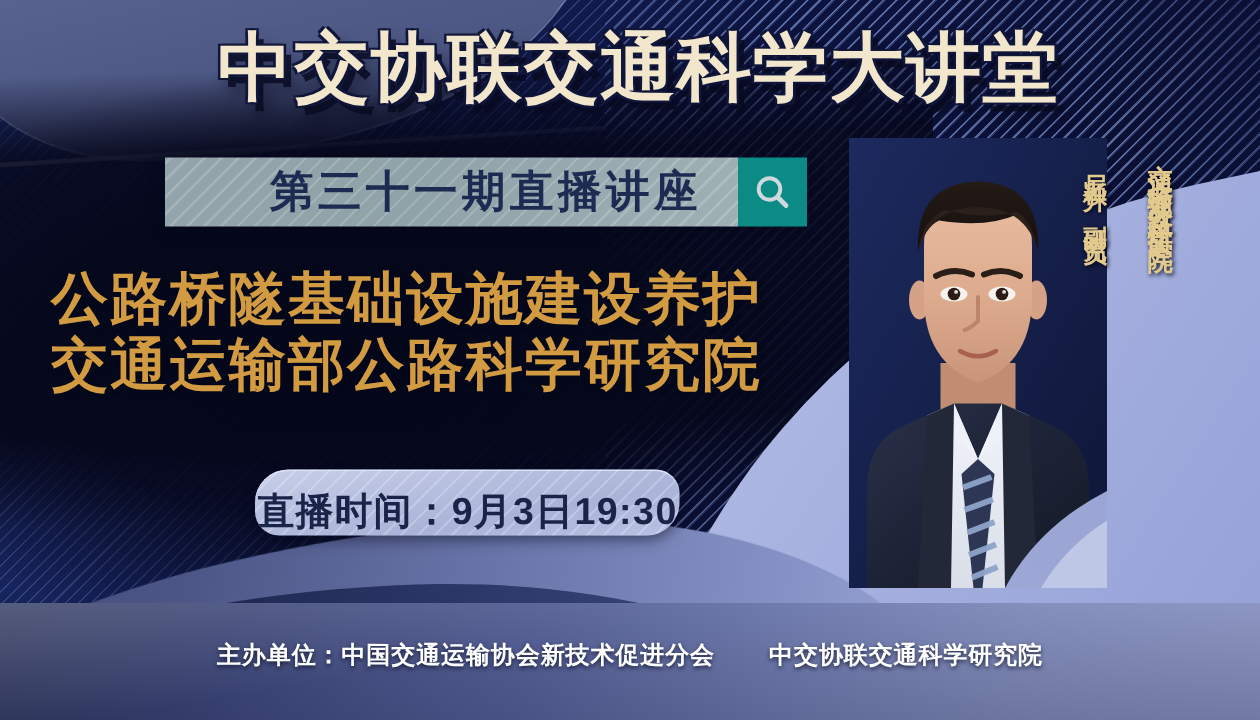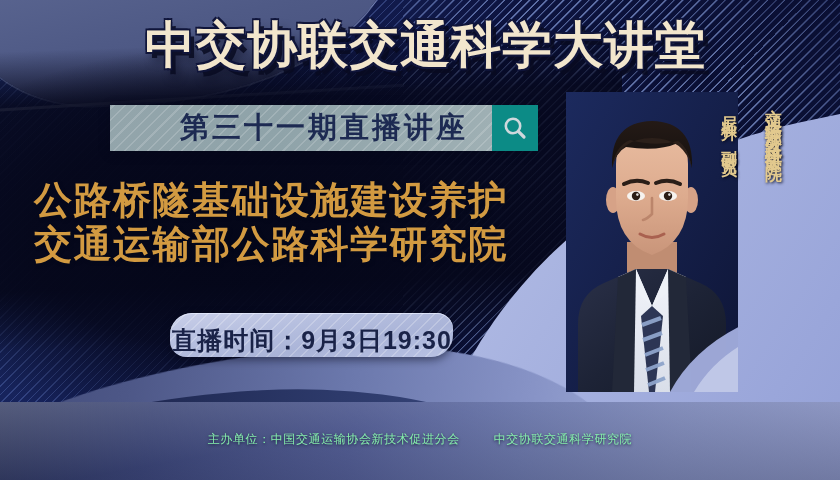--- a/index.html
+++ b/index.html
@@ -342,23 +342,23 @@
     letter-spacing: 5px;
   }
 
   
   .footer-text {
     position: absolute;
     left: 0;
     right: 0;
     bottom: 32px;
     text-align: center;
-    font-size: 12px;
-    font-weight: normal;
-    color: #86efac;
+    font-size: 16px;
+    font-weight: bold;
+    color: #ffffff;
     letter-spacing: 0.6px;
     text-shadow: 0 1px 3px rgba(10,14,40,0.8);
     white-space: nowrap;
   }
   .footer-gap { display: inline-block; width: 26px; }
 </style>
 </head>
 <body>
 
 <div id="poster">

